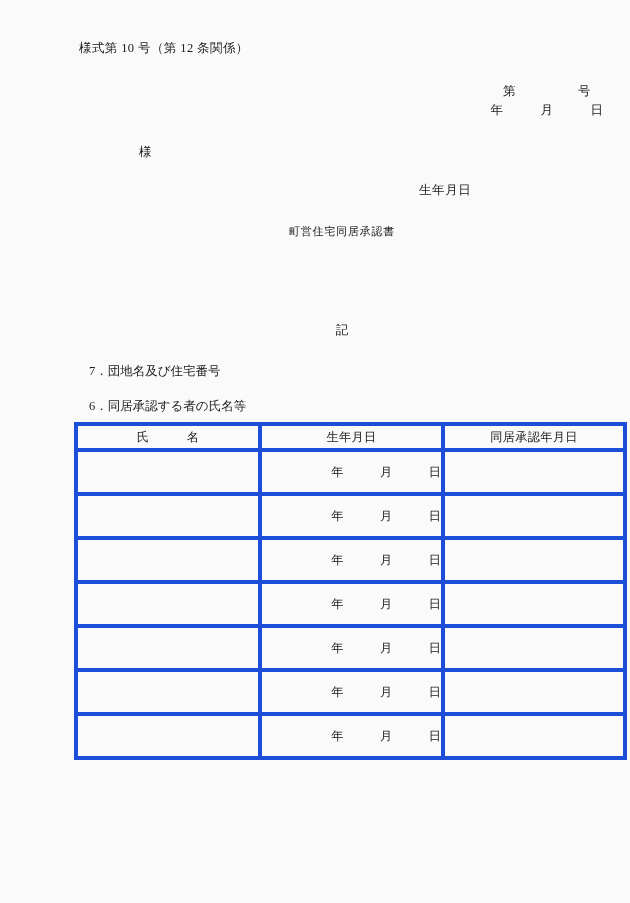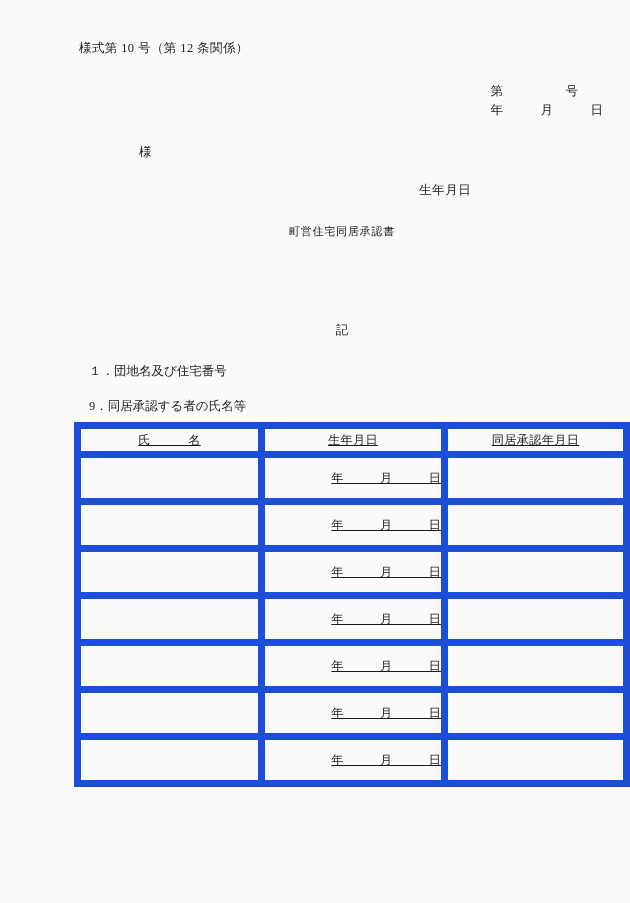--- a/index.html
+++ b/index.html
@@ -39,21 +39,21 @@
     top: 42px;
     font-size: 12.5px;
     letter-spacing: 0.4px;
   }
 
   
   .doc-meta {
     position: absolute;
     right: 40px;
     top: 82px;
-    text-align: left;
+    text-align: center;
     font-size: 12.5px;
   }
   .doc-meta .line {
     white-space: pre;
     line-height: 19px;
   }
 
   
   .addressee {
     left: 98px;
@@ -133,25 +133,24 @@
     width: 549px;
     table-layout: fixed;
     font-size: 12.2px;
   }
   table.form-table col.c-name   { width: 184px; }
   table.form-table col.c-birth  { width: 183px; }
   table.form-table col.c-appr   { width: 182px; }
 
   table.form-table th,
   table.form-table td {
-    border: 7px solid #1d4ed8;
+    border: 4px solid #1d4ed8;
     padding: 0;
     font-weight: normal;
     vertical-align: middle;
-    text-decoration: underline;
   }
   table.form-table thead th {
     height: 22px;
     text-align: center;
     white-space: pre;
     letter-spacing: 0.3px;
   }
   table.form-table tbody td {
     height: 40px;
   }
@@ -178,22 +177,22 @@
 
   <div class="abs addressee">様</div>
 
   <div class="abs issuer">生年月日</div>
 
   <div class="doc-title">町営住宅同居承認書</div>
 
 
   <div class="ki">記</div>
 
-  <div class="abs item-1">１．団地名及び住宅番号</div>
-  <div class="abs item-2">9．同居承認する者の氏名等</div>
+  <div class="abs item-1">7．団地名及び住宅番号</div>
+  <div class="abs item-2">6．同居承認する者の氏名等</div>
 
   <div class="tbl-wrap">
     <table class="form-table">
       <colgroup>
         <col class="c-name">
         <col class="c-birth">
         <col class="c-appr">
       </colgroup>
       <thead>
         <tr>

